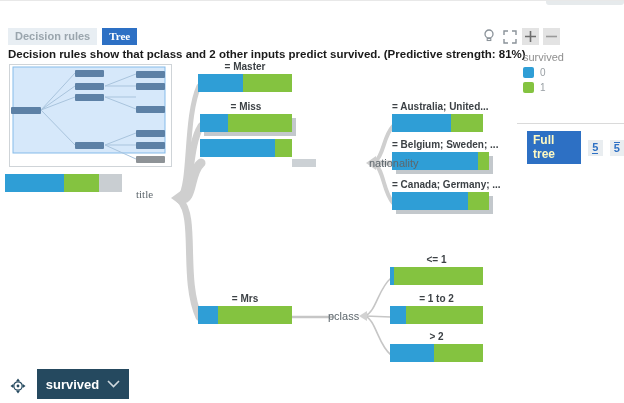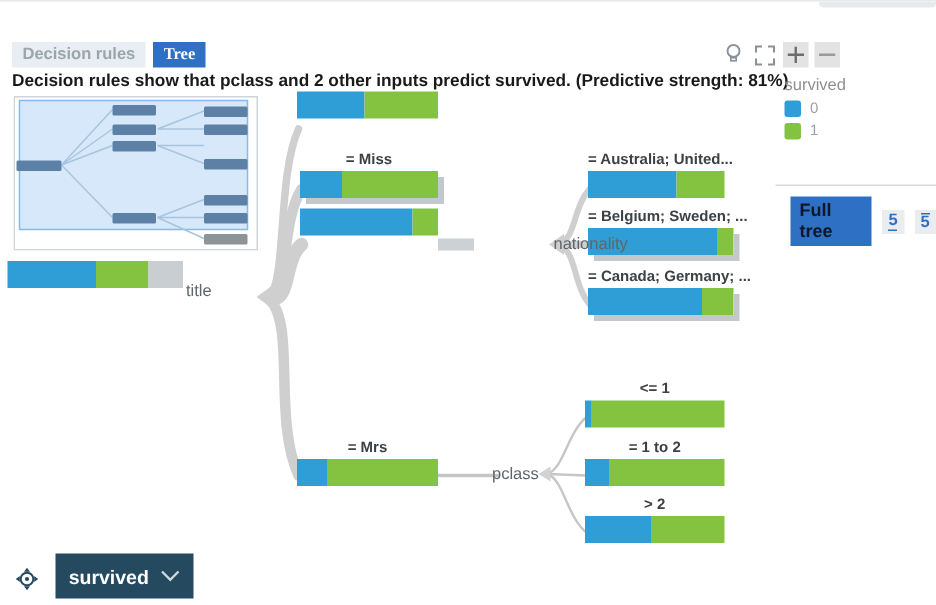--- a/index.html
+++ b/index.html
@@ -29,21 +29,21 @@
   
   .legend{position:absolute;left:523px;top:50px;}
   .legend-title{font-size:11px;color:#8f8f8f;margin-bottom:4px;}
   .legend-row{display:flex;align-items:center;gap:6px;margin-bottom:4px;}
   .sw{width:11px;height:11px;border-radius:2px;}
   .sw.b{background:var(--blue);} .sw.g{background:var(--green);}
   .legend-row span{font-size:10px;color:#9aa0a5;}
   
   .divider{position:absolute;left:517px;top:122px;width:107px;height:1px;background:#dadada;}
   .controls{position:absolute;left:527px;top:130px;display:flex;gap:7px;align-items:center;}
-  .full-tree{background:var(--accent);color:#0f172a;font-size:12px;font-weight:bold;padding:2px 6px 3px;cursor:pointer;}
+  .full-tree{background:var(--accent);color:#fef9c3;font-size:12px;font-weight:bold;padding:2px 6px 3px;cursor:pointer;}
   .five-btn{background:#e9edf0;color:var(--accent);font-size:11px;font-weight:bold;width:16px;height:16px;
     display:flex;align-items:center;justify-content:center;cursor:pointer;}
   .five-btn .u{border-bottom:1px solid var(--accent);line-height:11px;}
   .five-btn .o{border-top:1px solid var(--accent);line-height:11px;}
   
   .minimap{position:absolute;left:9px;top:63px;cursor:pointer;}
   
   .node{position:absolute;}
   .node-label{font-size:10px;font-weight:bold;color:var(--lab);text-align:center;margin-bottom:2px;white-space:nowrap;}
   .bar{display:flex;height:18px;width:100%;cursor:pointer;}
@@ -167,20 +167,21 @@
 
   <div id="nodes">
       <div class="node" style="left: 5px; top: 173px; width: 117px;">
         <div class="bar">
           <span class="seg" style="width: 50%; background: rgb(47, 158, 214);"></span>
           <span class="seg" style="width: 30%; background: rgb(132, 195, 64);"></span>
           <span class="seg" style="width: 20%; background: rgb(201, 206, 210);"></span>
         </div>
       </div>
       <div class="node" style="left: 198px; top: 60px; width: 94px;">
+        <div class="node-label">= Master</div>
         <div class="bar">
           <span class="seg" style="width: 48%; background: rgb(47, 158, 214);"></span>
           <span class="seg" style="width: 52%; background: rgb(132, 195, 64);"></span>
         </div>
       </div>
       <div class="node" style="left: 200px; top: 100px; width: 92px;">
         <div class="node-label">= Miss</div>
         <div class="bar shadow">
           <span class="seg" style="width: 30%; background: rgb(47, 158, 214);"></span>
           <span class="seg" style="width: 70%; background: rgb(132, 195, 64);"></span>
@@ -236,21 +237,21 @@
       </div>
       <div class="node" style="left: 390px; top: 330px; width: 93px;">
         <div class="node-label">&gt; 2</div>
         <div class="bar">
           <span class="seg" style="width: 47%; background: rgb(47, 158, 214);"></span>
           <span class="seg" style="width: 53%; background: rgb(132, 195, 64);"></span>
         </div>
       </div>
     </div>
   <div id="splits">
-      <div class="split-label" style="left: 124px; top: 187px;">title</div>
+      <div class="split-label" style="left: 136px; top: 187px; font-family: Liberation Serif, serif;">title</div>
       <div class="split-label" style="left: 321px; top: 156px; padding-left: 48px;">nationality</div>
       <div class="split-label" style="left: 328px; top: 309px;">pclass</div>
     </div>
 
   <svg class="crosshair" width="16" height="16" viewBox="0 0 16 16">
     <circle cx="8" cy="8" r="4.2" fill="none" stroke="#25495f" stroke-width="1.3"></circle>
     <circle cx="8" cy="8" r="1.4" fill="#25495f"></circle>
     <path d="M8 0.5 L10 3.2 H6 Z M15.5 8 L12.8 10 V6 Z M8 15.5 L6 12.8 H10 Z M0.5 8 L3.2 6 V10 Z" fill="#25495f"></path>
   </svg>
   <div class="footer-btn">

